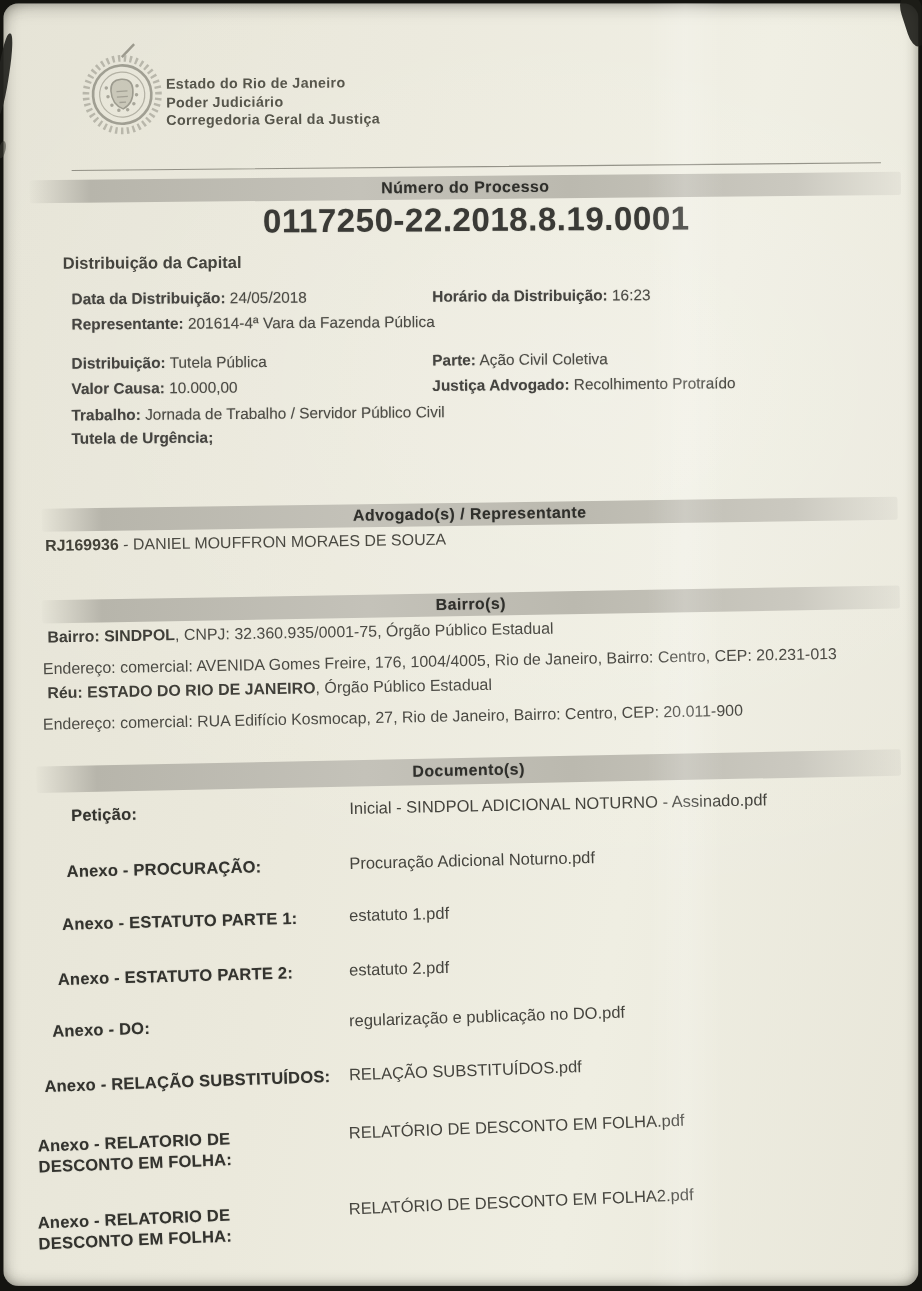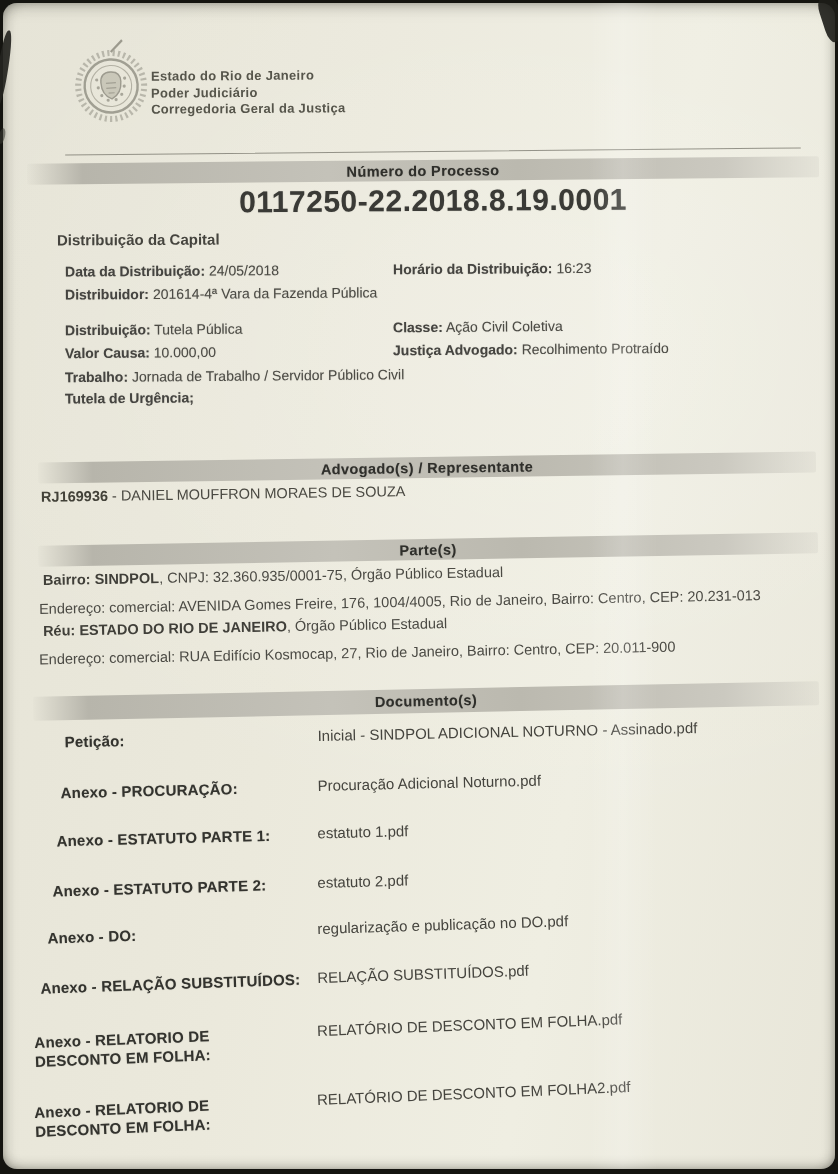--- a/index.html
+++ b/index.html
@@ -131,29 +131,29 @@
 
     <div class="sec fline ink" style="left:62px;top:258px;width:740px;transform:rotate(-0.4deg);">
       <b>Data da Distribuição:</b>
       <span class="val">24/05/2018</span>
       <span class="right-pair">
         <b>Horário da Distribuição:</b>
         <span class="val">16:23</span>
       </span>
     </div>
     <div class="sec fline ink" style="left:62px;top:281px;width:740px;transform:rotate(-0.4deg);">
-      <b>Distribuidor:</b>
+      <b>Representante:</b>
       <span class="val">201614-4ª Vara da Fazenda Pública</span>
     </div>
 
     <div class="sec fline ink" style="left:62px;top:316px;width:740px;transform:rotate(-0.5deg);">
       <b>Distribuição:</b>
       <span class="val">Tutela Pública</span>
       <span class="right-pair">
-        <b>Classe:</b>
+        <b>Parte:</b>
         <span class="val">Ação Civil Coletiva</span>
       </span>
     </div>
     <div class="sec fline ink" style="left:62px;top:339px;width:740px;transform:rotate(-0.5deg);">
       <b>Valor Causa:</b>
       <span class="val">10.000,00</span>
       <span class="right-pair">
         <b>Justiça Advogado:</b>
         <span class="val">Recolhimento Protraído</span>
       </span>
@@ -168,21 +168,21 @@
 
     <div class="sec bar" style="left:35px;top:454px;width:778px;transform:rotate(-0.8deg);">
       <span class="bar-title">Advogado(s) / Representante</span>
     </div>
     <div class="sec adv-line" style="left:38px;top:483px;transform:rotate(-0.9deg);">
       <span class="adv-id">RJ169936</span>
       <span>- DANIEL MOUFFRON MORAES DE SOUZA</span>
     </div>
 
     <div class="sec bar" style="left:35px;top:536px;width:780px;transform:rotate(-1deg);">
-      <span class="bar-title">Parte(s)</span>
+      <span class="bar-title">Bairro(s)</span>
     </div>
     <div class="sec party-line" style="left:40px;top:565px;transform:rotate(-1deg);">
       <b>Bairro:</b>
       <b>SINDPOL</b><span>, CNPJ: 32.360.935/0001-75, Órgão Público Estadual</span>
     </div>
     <div class="sec party-line" style="left:36px;top:591px;transform:rotate(-1.1deg);">Endereço: comercial: AVENIDA Gomes Freire, 176, 1004/4005, Rio de Janeiro, Bairro: Centro, CEP: 20.231-013</div>
     <div class="sec party-line" style="left:40px;top:616px;transform:rotate(-1.1deg);">
       <b>Réu:</b>
       <b>ESTADO DO RIO DE JANEIRO</b><span>, Órgão Público Estadual</span>
     </div>

